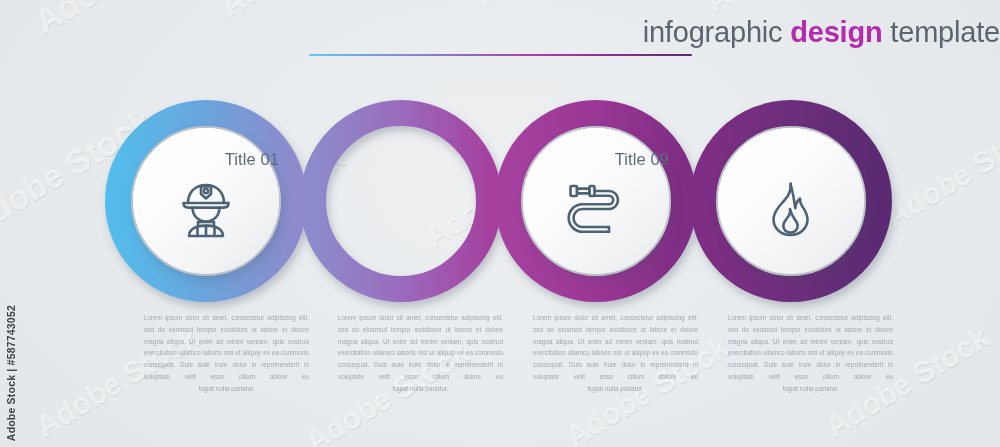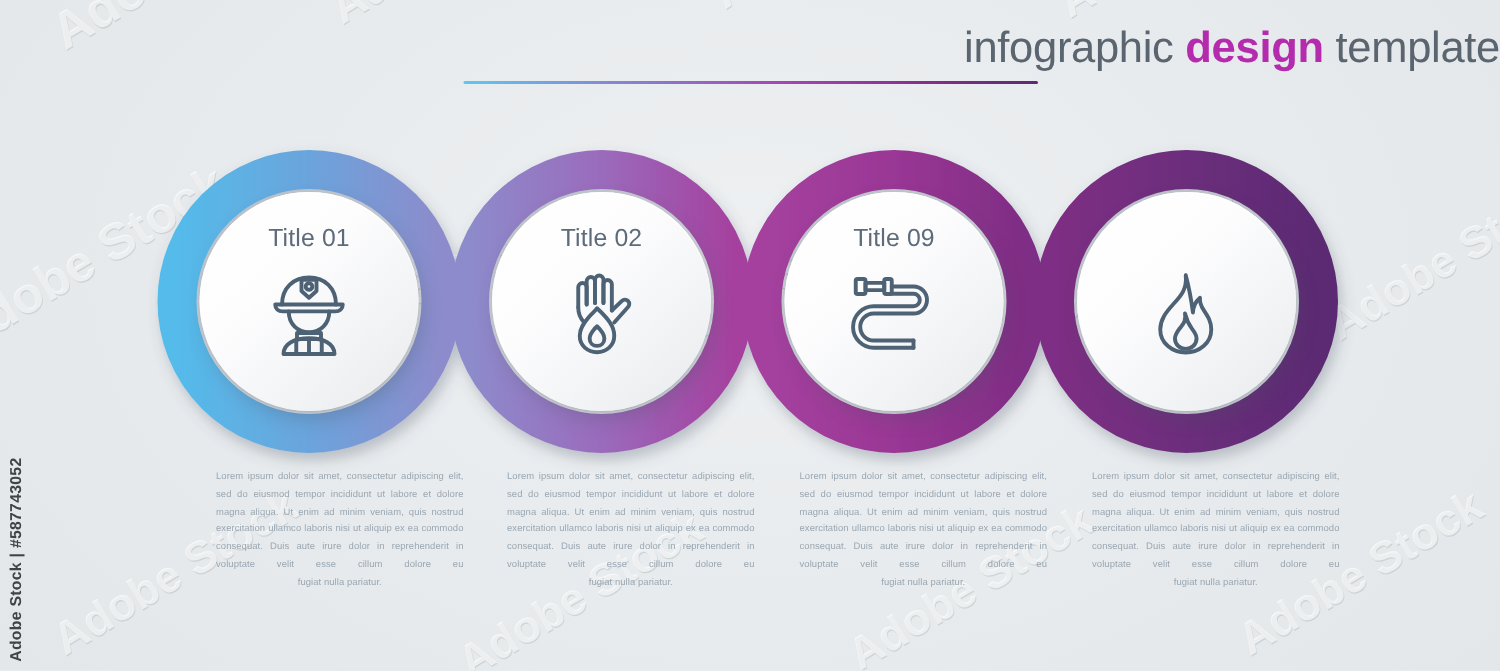--- a/index.html
+++ b/index.html
@@ -122,21 +122,21 @@
       3px 6px 12px rgba(70,80,95,0.26),
       0 1px 2px rgba(70,80,95,0.16),
       inset 0 1px 1px rgba(255,255,255,0.9);
   }
 
   .node-title {
     position: absolute;
     left: 0;
     top: 22px;
     width: 100%;
-    text-align: center;
+    text-align: right;
     font-size: 16.5px;
     font-weight: 400;
     letter-spacing: 0.1px;
     color: #5d6b7a;
     white-space: nowrap;
   }
 
   .node-icon {
     position: absolute;
     left: 50%;
@@ -252,44 +252,20 @@
 
         <path d="M11 57 C11 50 18.5 46.5 28 46.5 C37.5 46.5 45 50 45 57 Z"></path>
 
         <path d="M19.5 48.2 V57"></path>
         <path d="M28 47 V57"></path>
         <path d="M36.5 48.2 V57"></path>
       </svg>
     </div>
   </div>
 
-  <div class="node node-2">
-    <div class="disc"></div>
-    <div class="node-title">Title 02</div>
-    <div class="node-icon">
-      <svg width="50" height="60" viewBox="0 0 50 60" fill="none" stroke="#4d6274" stroke-width="2.6" stroke-linecap="round" stroke-linejoin="round">
-
-        <path d="M9.5 26 V12.5 A2.8 2.8 0 0 1 15.1 12.5 V24"></path>
-        <path d="M15.1 24 V8.5 A2.8 2.8 0 0 1 20.7 8.5 V23"></path>
-        <path d="M20.7 23 V7.5 A2.8 2.8 0 0 1 26.3 7.5 V23"></path>
-        <path d="M26.3 23 V10.5 A2.8 2.8 0 0 1 31.9 10.5 V28"></path>
-
-        <path d="M31.9 28 L38.6 21.6 A2.9 2.9 0 0 1 42.7 25.7 L33.5 36"></path>
-
-        <path d="M9.5 26 C9.5 30.5 11 33.5 13.5 36"></path>
-
-        <path d="M22 26.5 C29.5 33.5 33.5 38.5 33.5 44.8 C33.5 51.3 28.3 55.8 22 55.8
-                 C15.7 55.8 10.5 51.3 10.5 44.8 C10.5 39.6 13.6 35.8 16.6 32.3
-                 C18.8 29.7 20.9 28.3 22 26.5 Z"></path>
-
-        <path d="M22 38.5 C25.3 41.7 26.9 43.9 26.9 46.6 C26.9 49.6 24.7 51.6 22 51.6
-                 C19.3 51.6 17.1 49.6 17.1 46.6 C17.1 44.3 18.5 42.4 20 40.6 C20.9 39.5 21.6 39.1 22 38.5 Z"></path>
-      </svg>
-    </div>
-  </div>
 
   <div class="node node-3">
     <div class="disc"></div>
     <div class="node-title">Title 09</div>
     <div class="node-icon">
       <svg width="58" height="56" viewBox="0 0 58 56" fill="none" stroke="#4d6274" stroke-width="2.6" stroke-linecap="round" stroke-linejoin="round">
 
         <rect x="3.5" y="5" width="6.5" height="10" rx="1.2"></rect>
 
         <path d="M10 7.6 H22.5 V12.4 H10 Z"></path>

